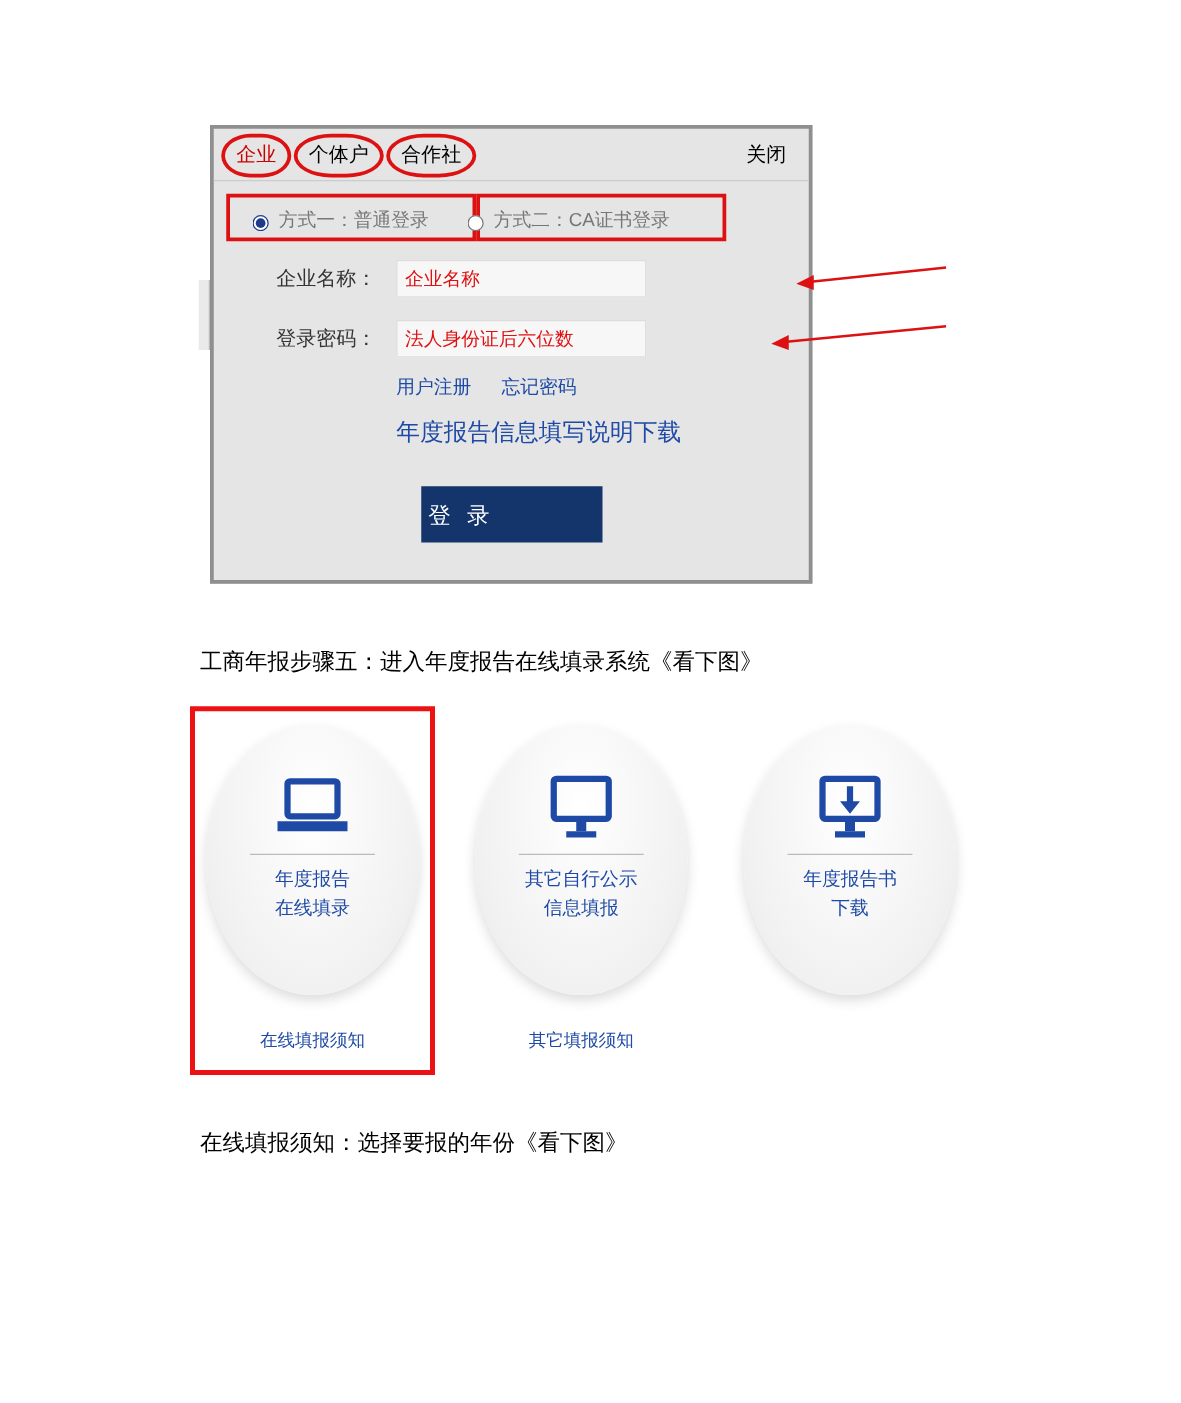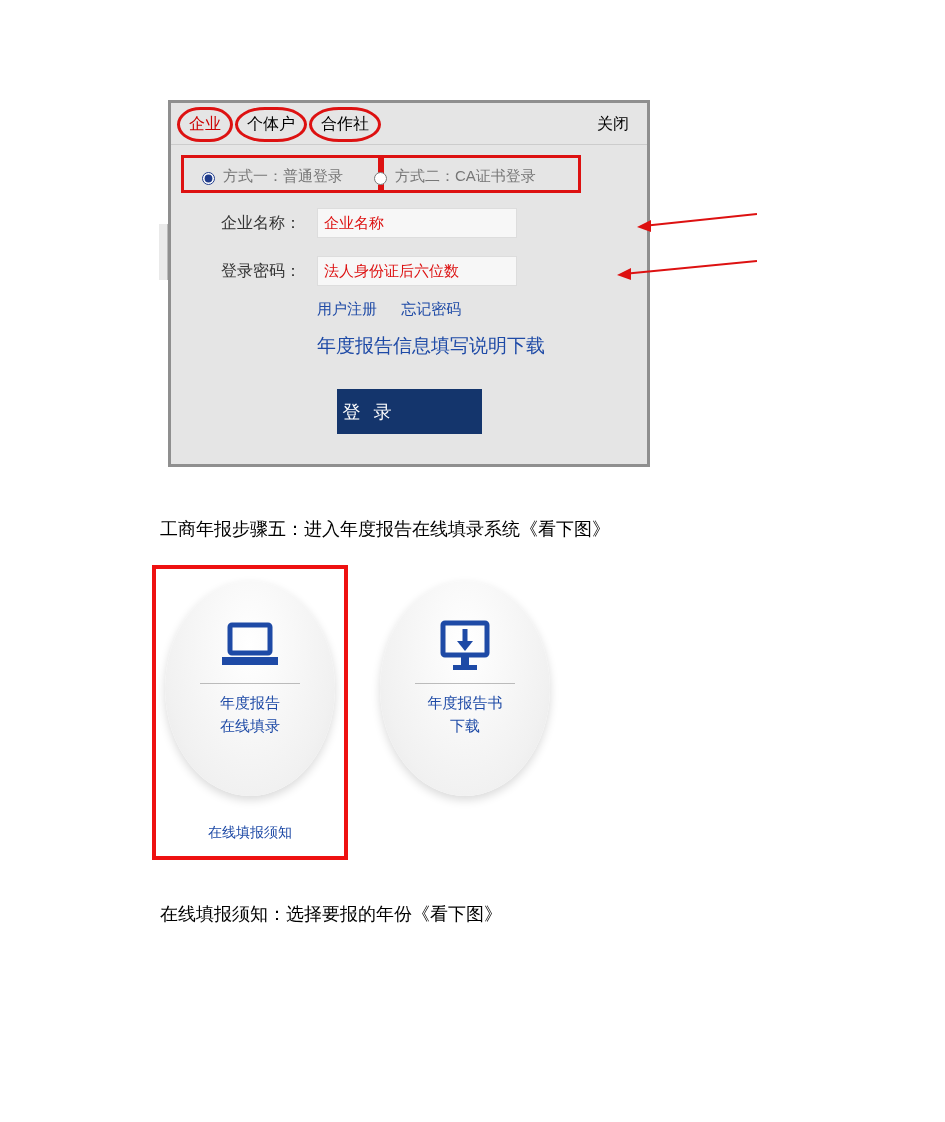--- a/index.html
+++ b/index.html
@@ -287,20 +287,35 @@
             <rect x="4" y="36" width="56" height="8" fill="#1e4aa6"></rect>
           </svg>
         </div>
         <hr>
         <div class="t1">年度报告</div>
         <div class="t2">在线填录</div>
       </div>
       <a class="sublink">在线填报须知</a>
     </div>
 
+    <div class="card-col">
+      <div class="oval">
+        <div class="ico">
+          <svg width="56" height="52" viewBox="0 0 56 52">
+            <rect x="6" y="4" width="44" height="32" rx="2" fill="none" stroke="#1e4aa6" stroke-width="5"></rect>
+            <rect x="24" y="38" width="8" height="8" fill="#1e4aa6"></rect>
+            <rect x="16" y="46" width="24" height="5" fill="#1e4aa6"></rect>
+          </svg>
+        </div>
+        <hr>
+        <div class="t1">其它自行公示</div>
+        <div class="t2">信息填报</div>
+      </div>
+      <a class="sublink">其它填报须知</a>
+    </div>
 
     <div class="card-col">
       <div class="oval">
         <div class="ico">
           <svg width="56" height="52" viewBox="0 0 56 52">
             <rect x="6" y="4" width="44" height="32" rx="2" fill="none" stroke="#1e4aa6" stroke-width="5"></rect>
             <line x1="28" y1="10" x2="28" y2="24" stroke="#1e4aa6" stroke-width="5"></line>
             <polygon points="20,22 36,22 28,32" fill="#1e4aa6"></polygon>
             <rect x="24" y="38" width="8" height="8" fill="#1e4aa6"></rect>
             <rect x="16" y="46" width="24" height="5" fill="#1e4aa6"></rect>

